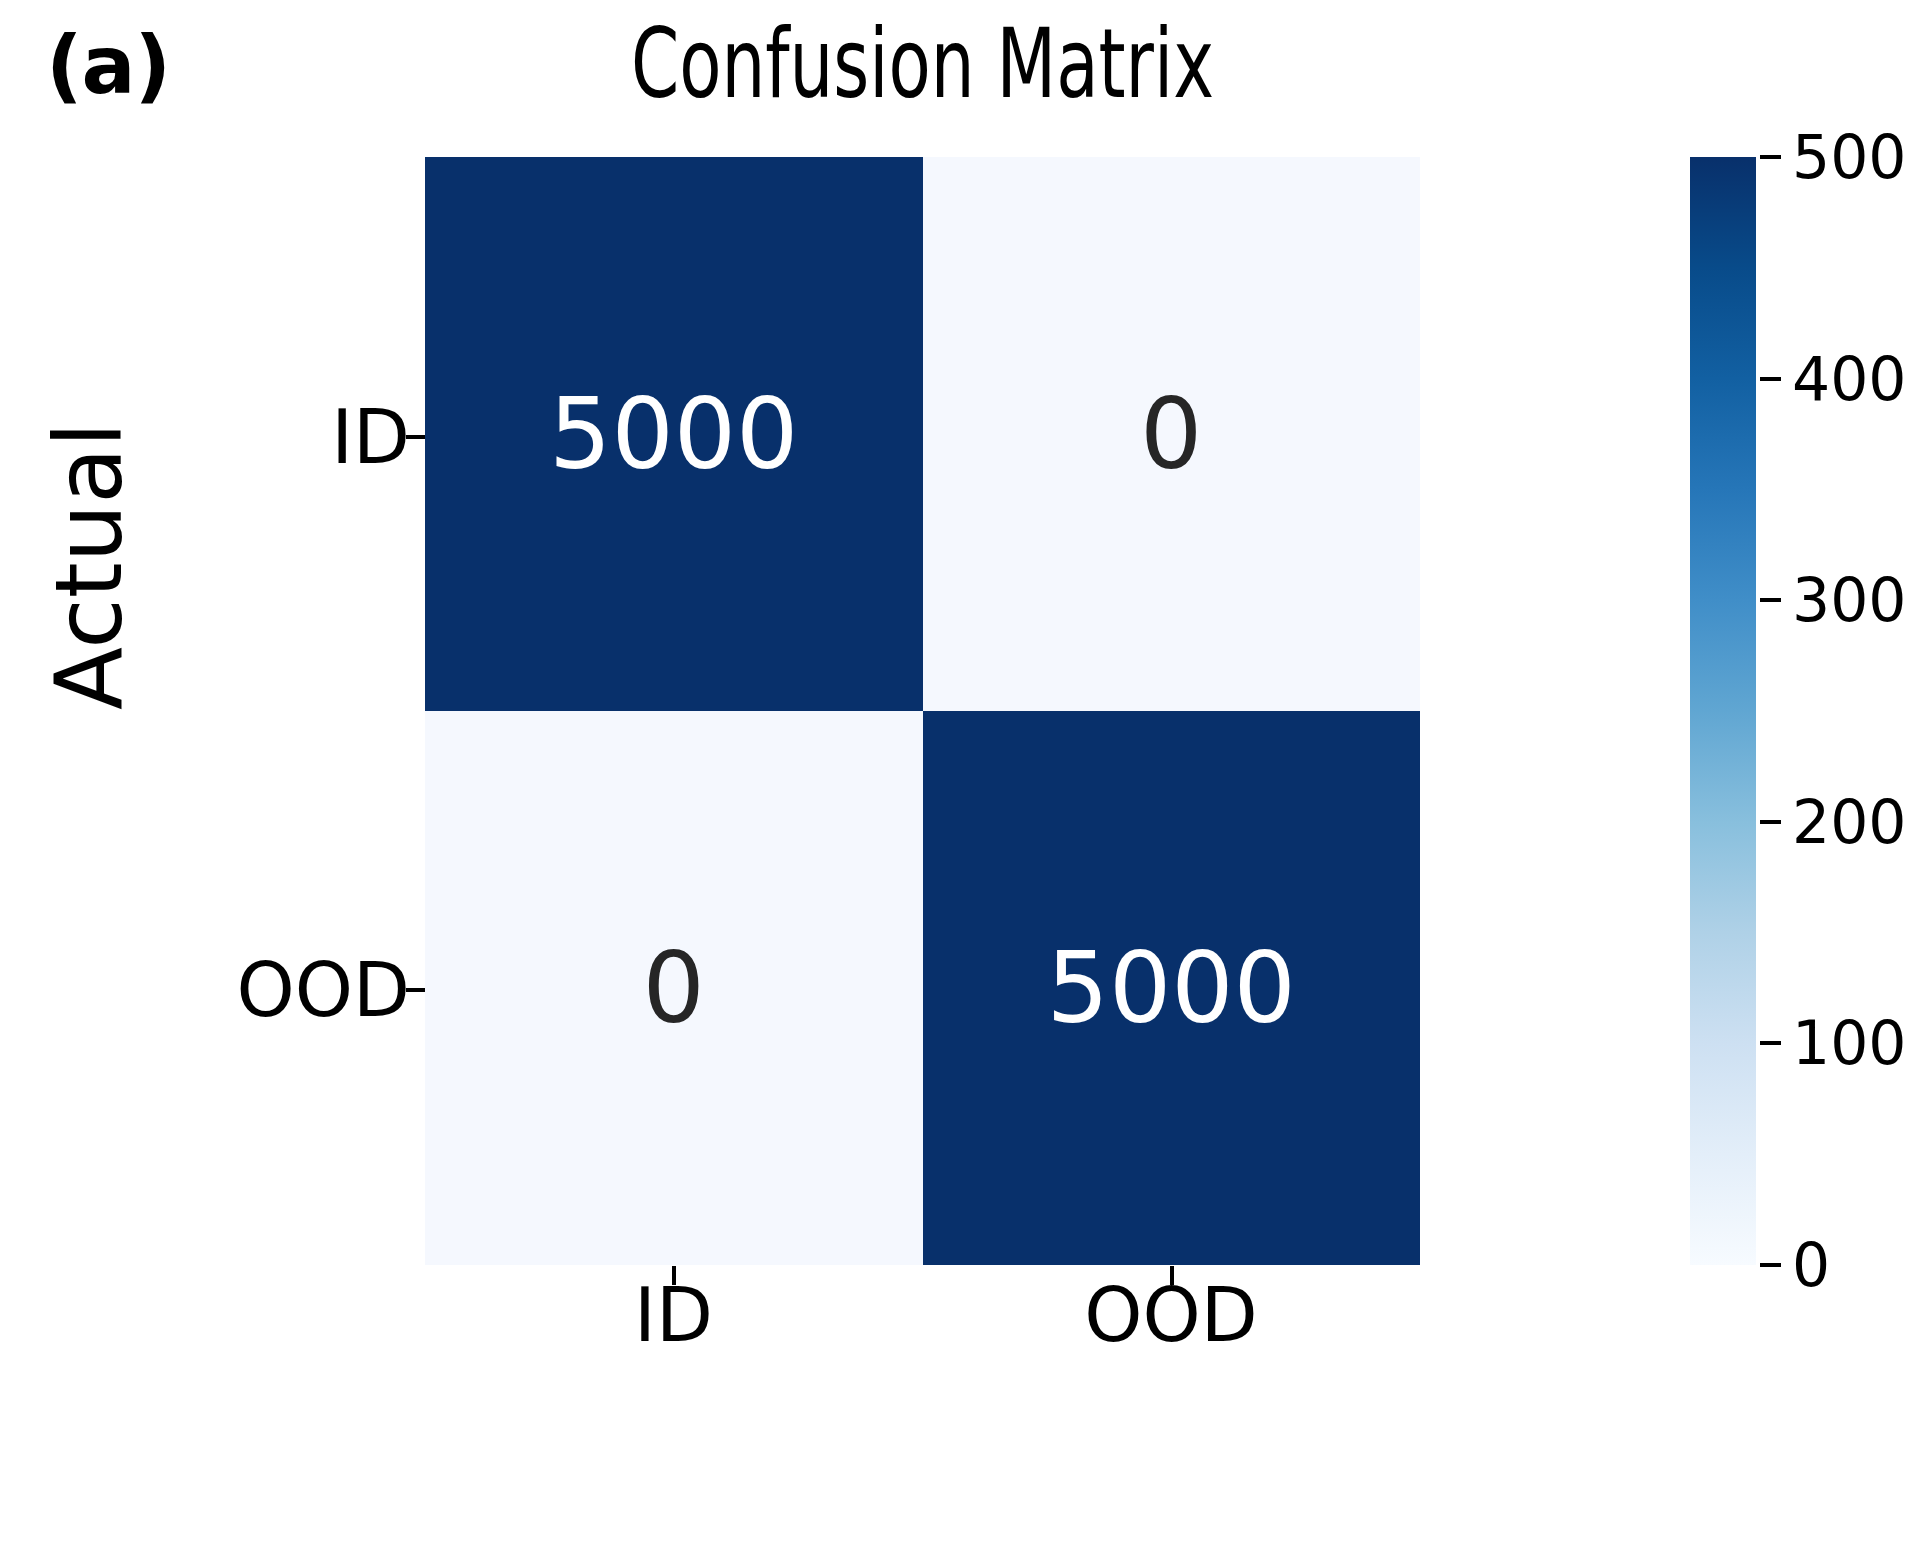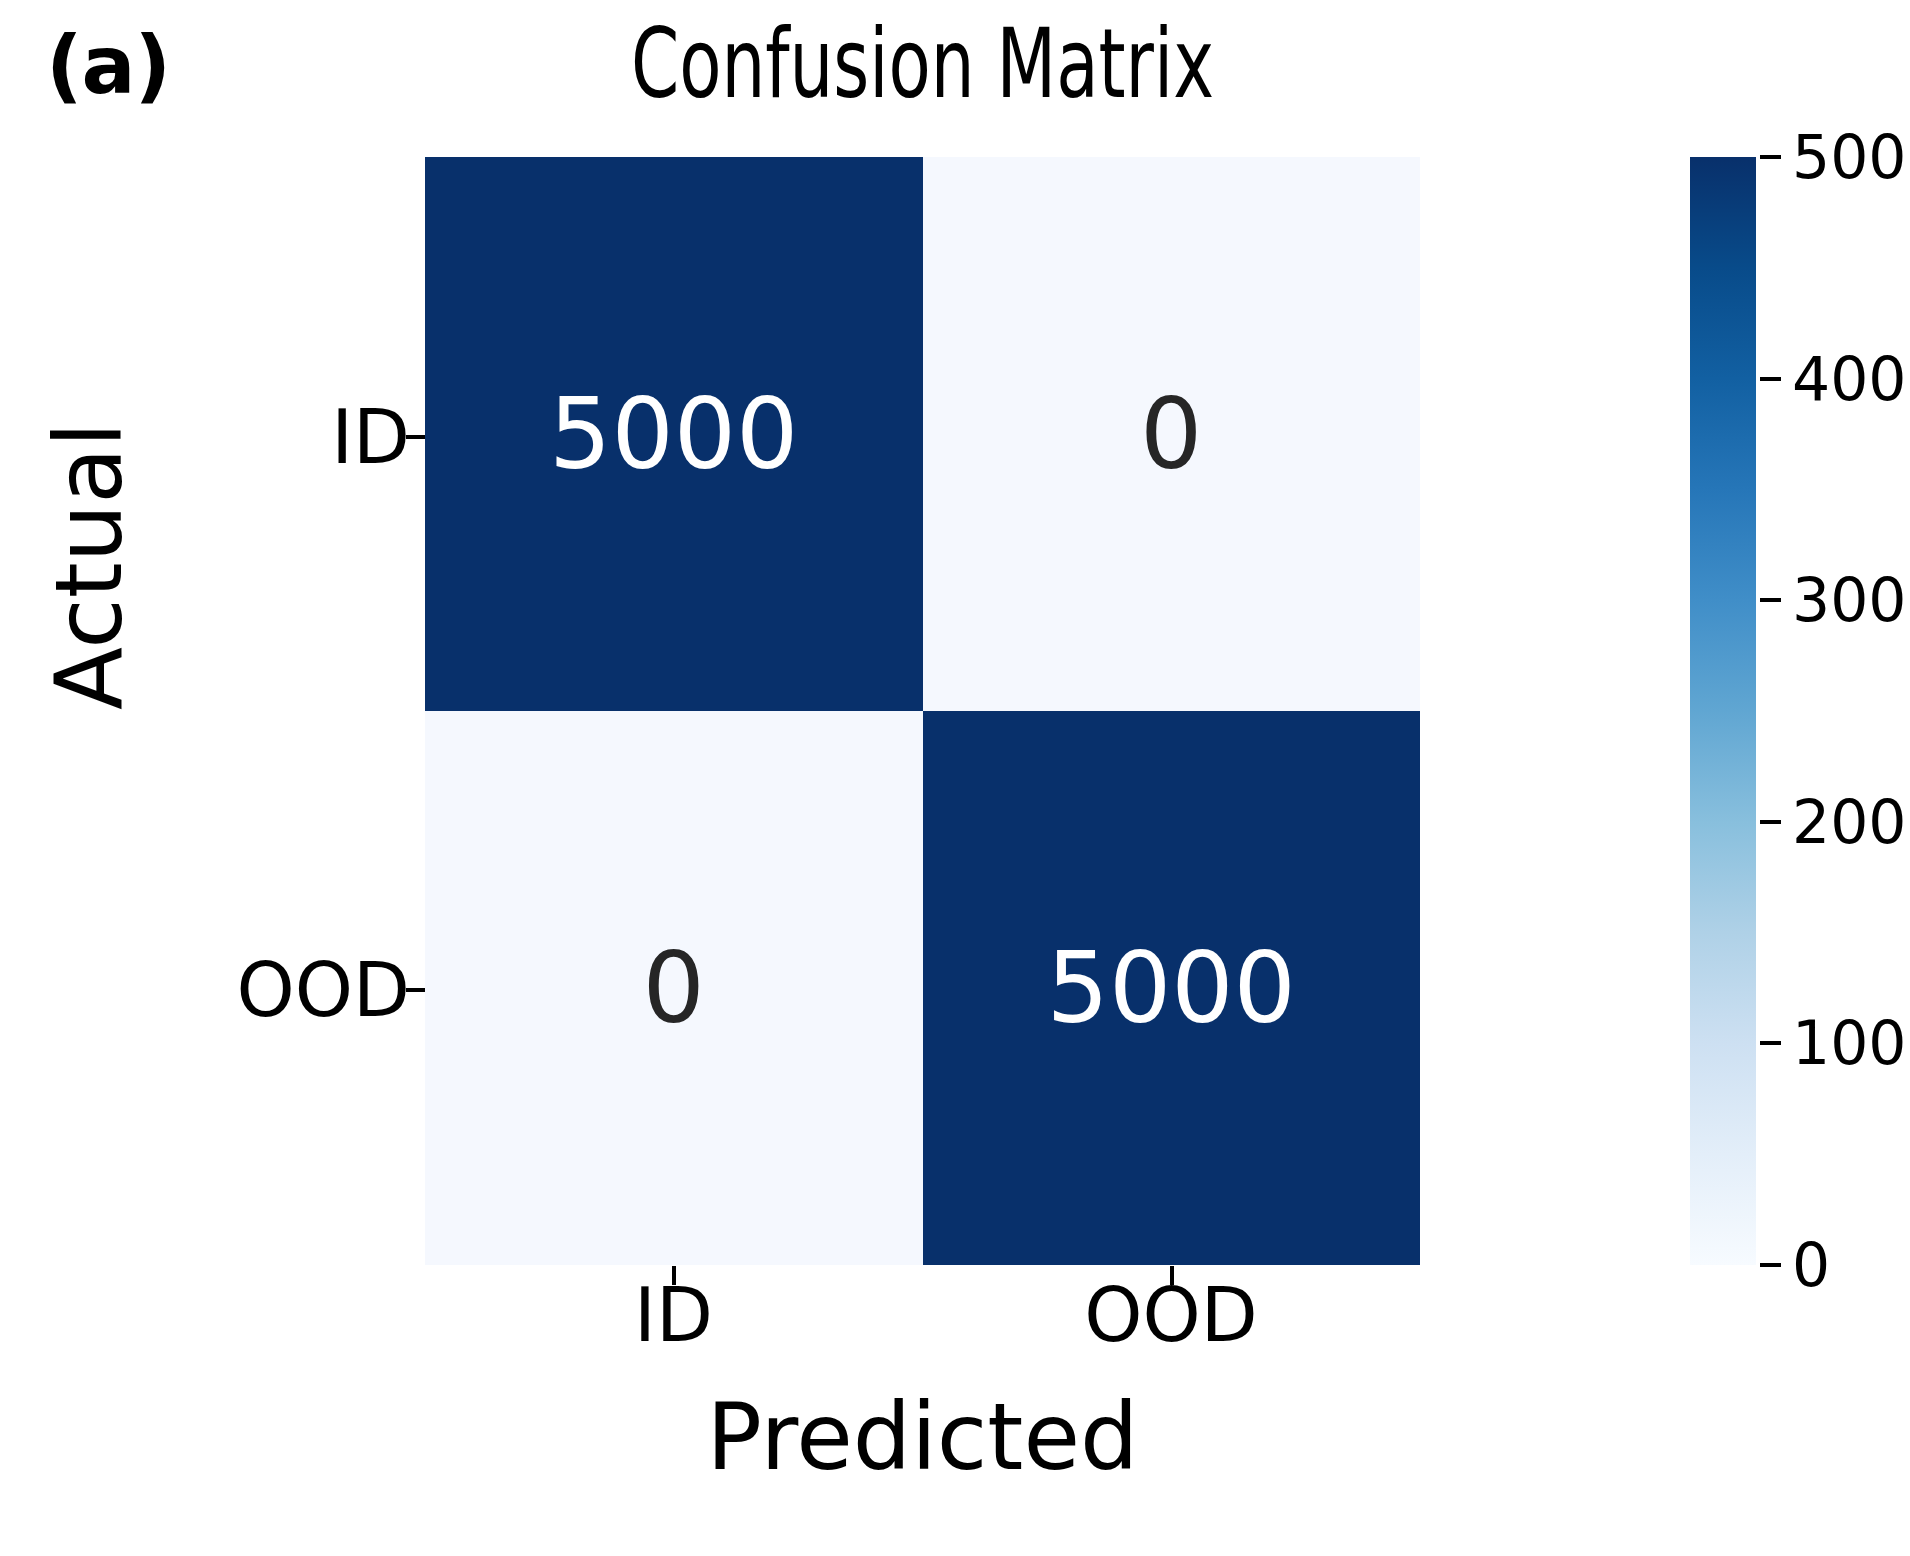--- a/index.html
+++ b/index.html
@@ -135,21 +135,20 @@
   <div class="ytick" id="ytick-0">ID</div>
   <div class="ytickmark" id="ytickmark-0"></div>
   <div class="ytick" id="ytick-1">OOD</div>
   <div class="ytickmark" id="ytickmark-1"></div>
 
   <div class="xtickmark" id="xtickmark-0"></div>
   <div class="xtick" id="xtick-0">ID</div>
   <div class="xtickmark" id="xtickmark-1"></div>
   <div class="xtick" id="xtick-1">OOD</div>
 
-  <div id="xlabel">Predicted</div>
   <div id="ylabel">Actual</div>
 
   <div id="colorbar"></div>
   <div id="colorbar-ticks">
       <div class="cbtickmark" style="top: 155px;"></div>
       <div class="cbtick" style="top: 127px;">5000</div>
       <div class="cbtickmark" style="top: 376.6px;"></div>
       <div class="cbtick" style="top: 348.6px;">4000</div>
       <div class="cbtickmark" style="top: 598.2px;"></div>
       <div class="cbtick" style="top: 570.2px;">3000</div>

